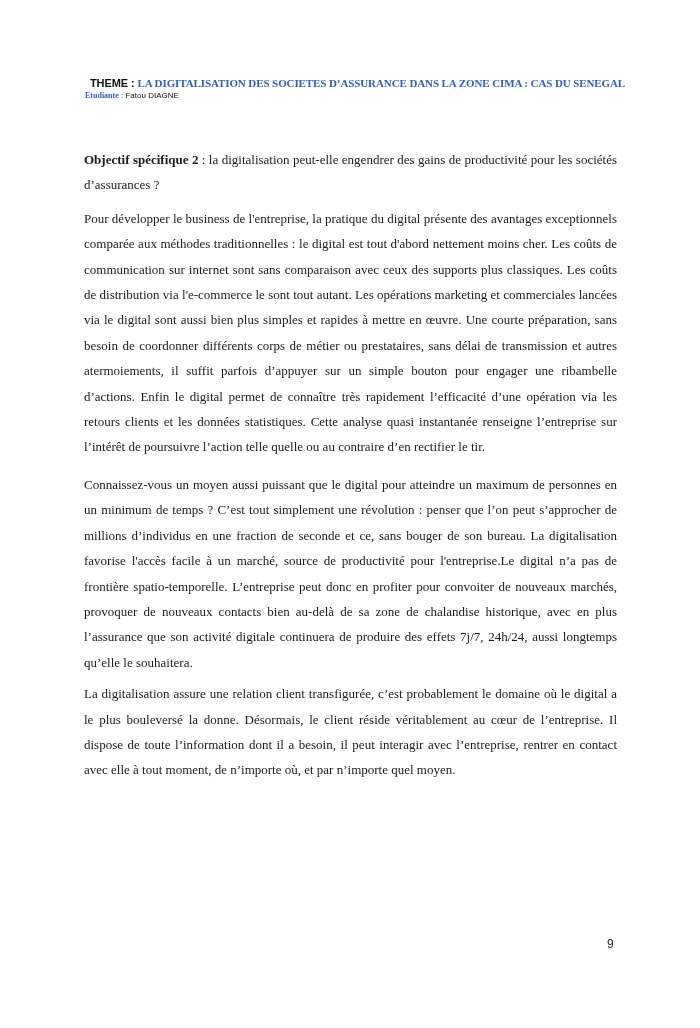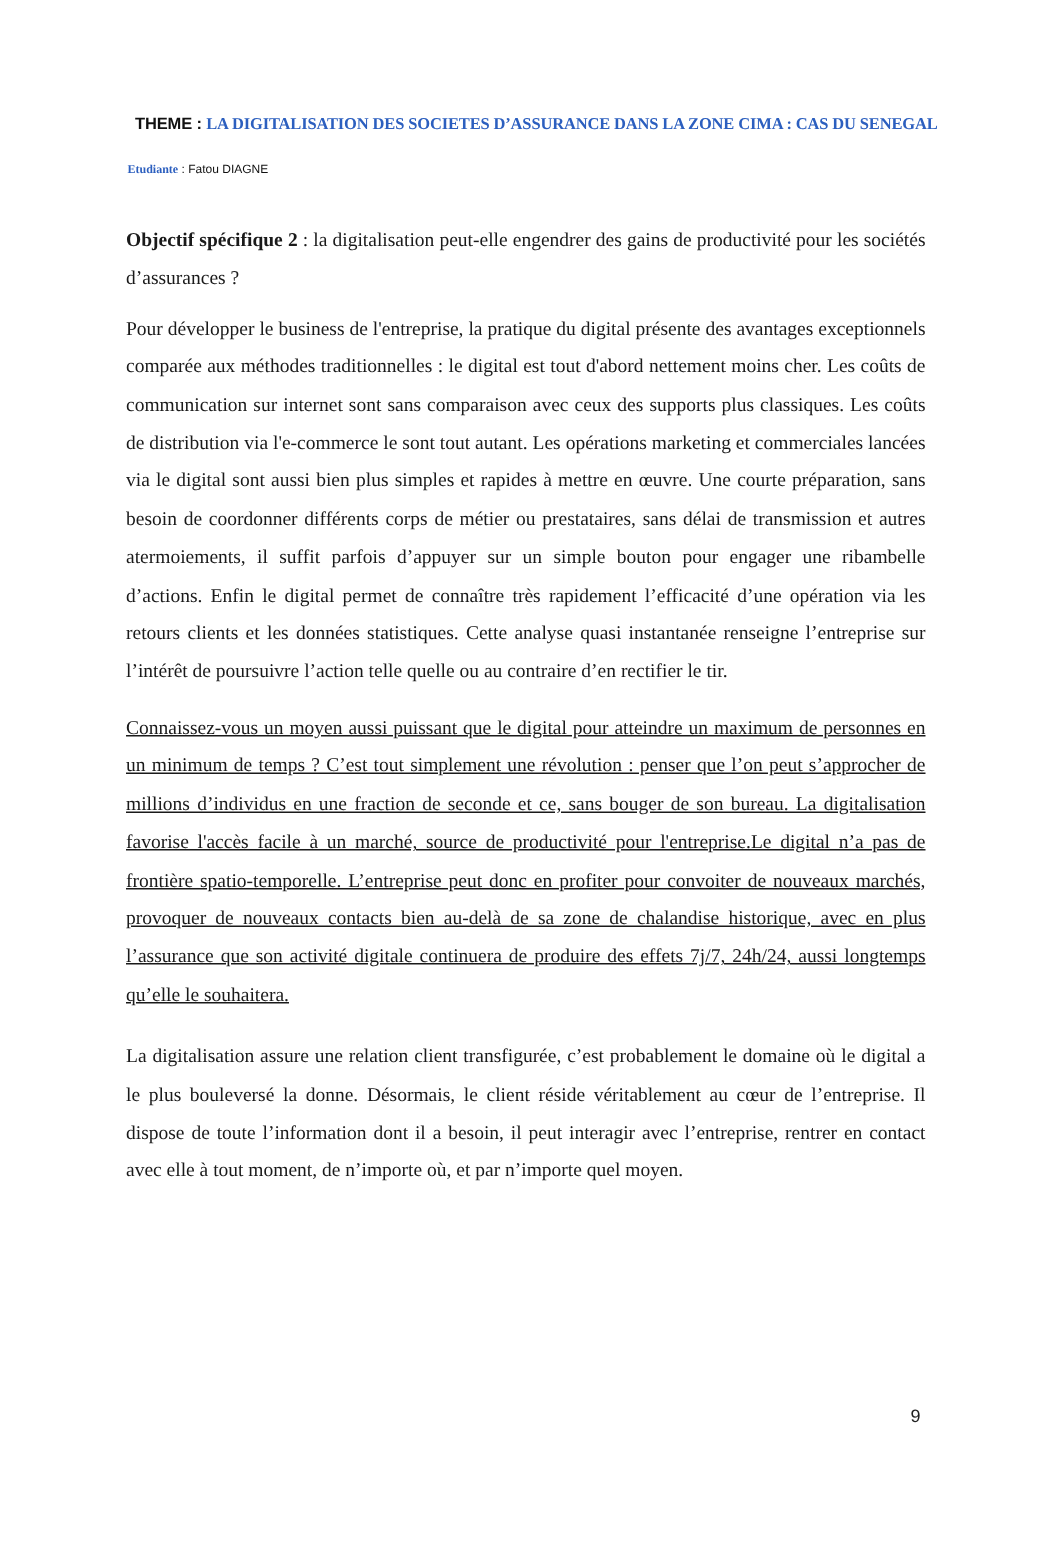--- a/index.html
+++ b/index.html
@@ -1,26 +1,26 @@
 <!DOCTYPE html>
 <html><head>
   <meta charset="utf-8">
   <style>
     html, body { margin: 0; padding: 0; background: #ffffff; }
     body { width: 700px; height: 1028px; position: relative; overflow: hidden; }
     .page { position: absolute; left: 0; top: 0; width: 680px; height: 1028px; background: #ffffff; }
     .theme { position: absolute; left: 90px; top: 77px; font-family: "Liberation Sans", sans-serif; font-size: 11px; font-weight: bold; color: #111; white-space: nowrap; letter-spacing: -0.1px; }
     .theme .theme-value { font-family: "Liberation Serif", serif; color: #2c5fbf; font-size: 11px; }
-    .student { position: absolute; left: 85px; top: 108px; font-family: "Liberation Sans", sans-serif; font-size: 8px; color: #111; white-space: nowrap; }
+    .student { position: absolute; left: 85px; top: 91px; font-family: "Liberation Sans", sans-serif; font-size: 8px; color: #111; white-space: nowrap; }
     .student .student-label { font-family: "Liberation Serif", serif; font-weight: bold; color: #2c5fbf; }
     .content { position: absolute; left: 84px; top: 147px; width: 533px; font-family: "Liberation Serif", serif; font-size: 13px; line-height: 25.4px; color: #1a1a1a; text-align: justify; }
     .content p { margin: 0 0 12px 0; }
     .content p.p1 { margin-bottom: 8px; }
     .content p.p2 { }
-    .content p.p3 { margin-bottom: 16px; text-decoration: underline; }
+    .content p.p3 { margin-bottom: 6px; }
     .objective-label { font-weight: bold; }
     .page-number { position: absolute; left: 607px; top: 937px; font-family: "Liberation Sans", sans-serif; font-size: 12px; color: #222; }
   </style>
 </head>
 <body>
 
 <div class="page">
   <div class="theme">
     <span>THEME : </span><span class="theme-value">LA DIGITALISATION DES SOCIETES D’ASSURANCE DANS LA ZONE CIMA : CAS DU SENEGAL</span>
   </div>

